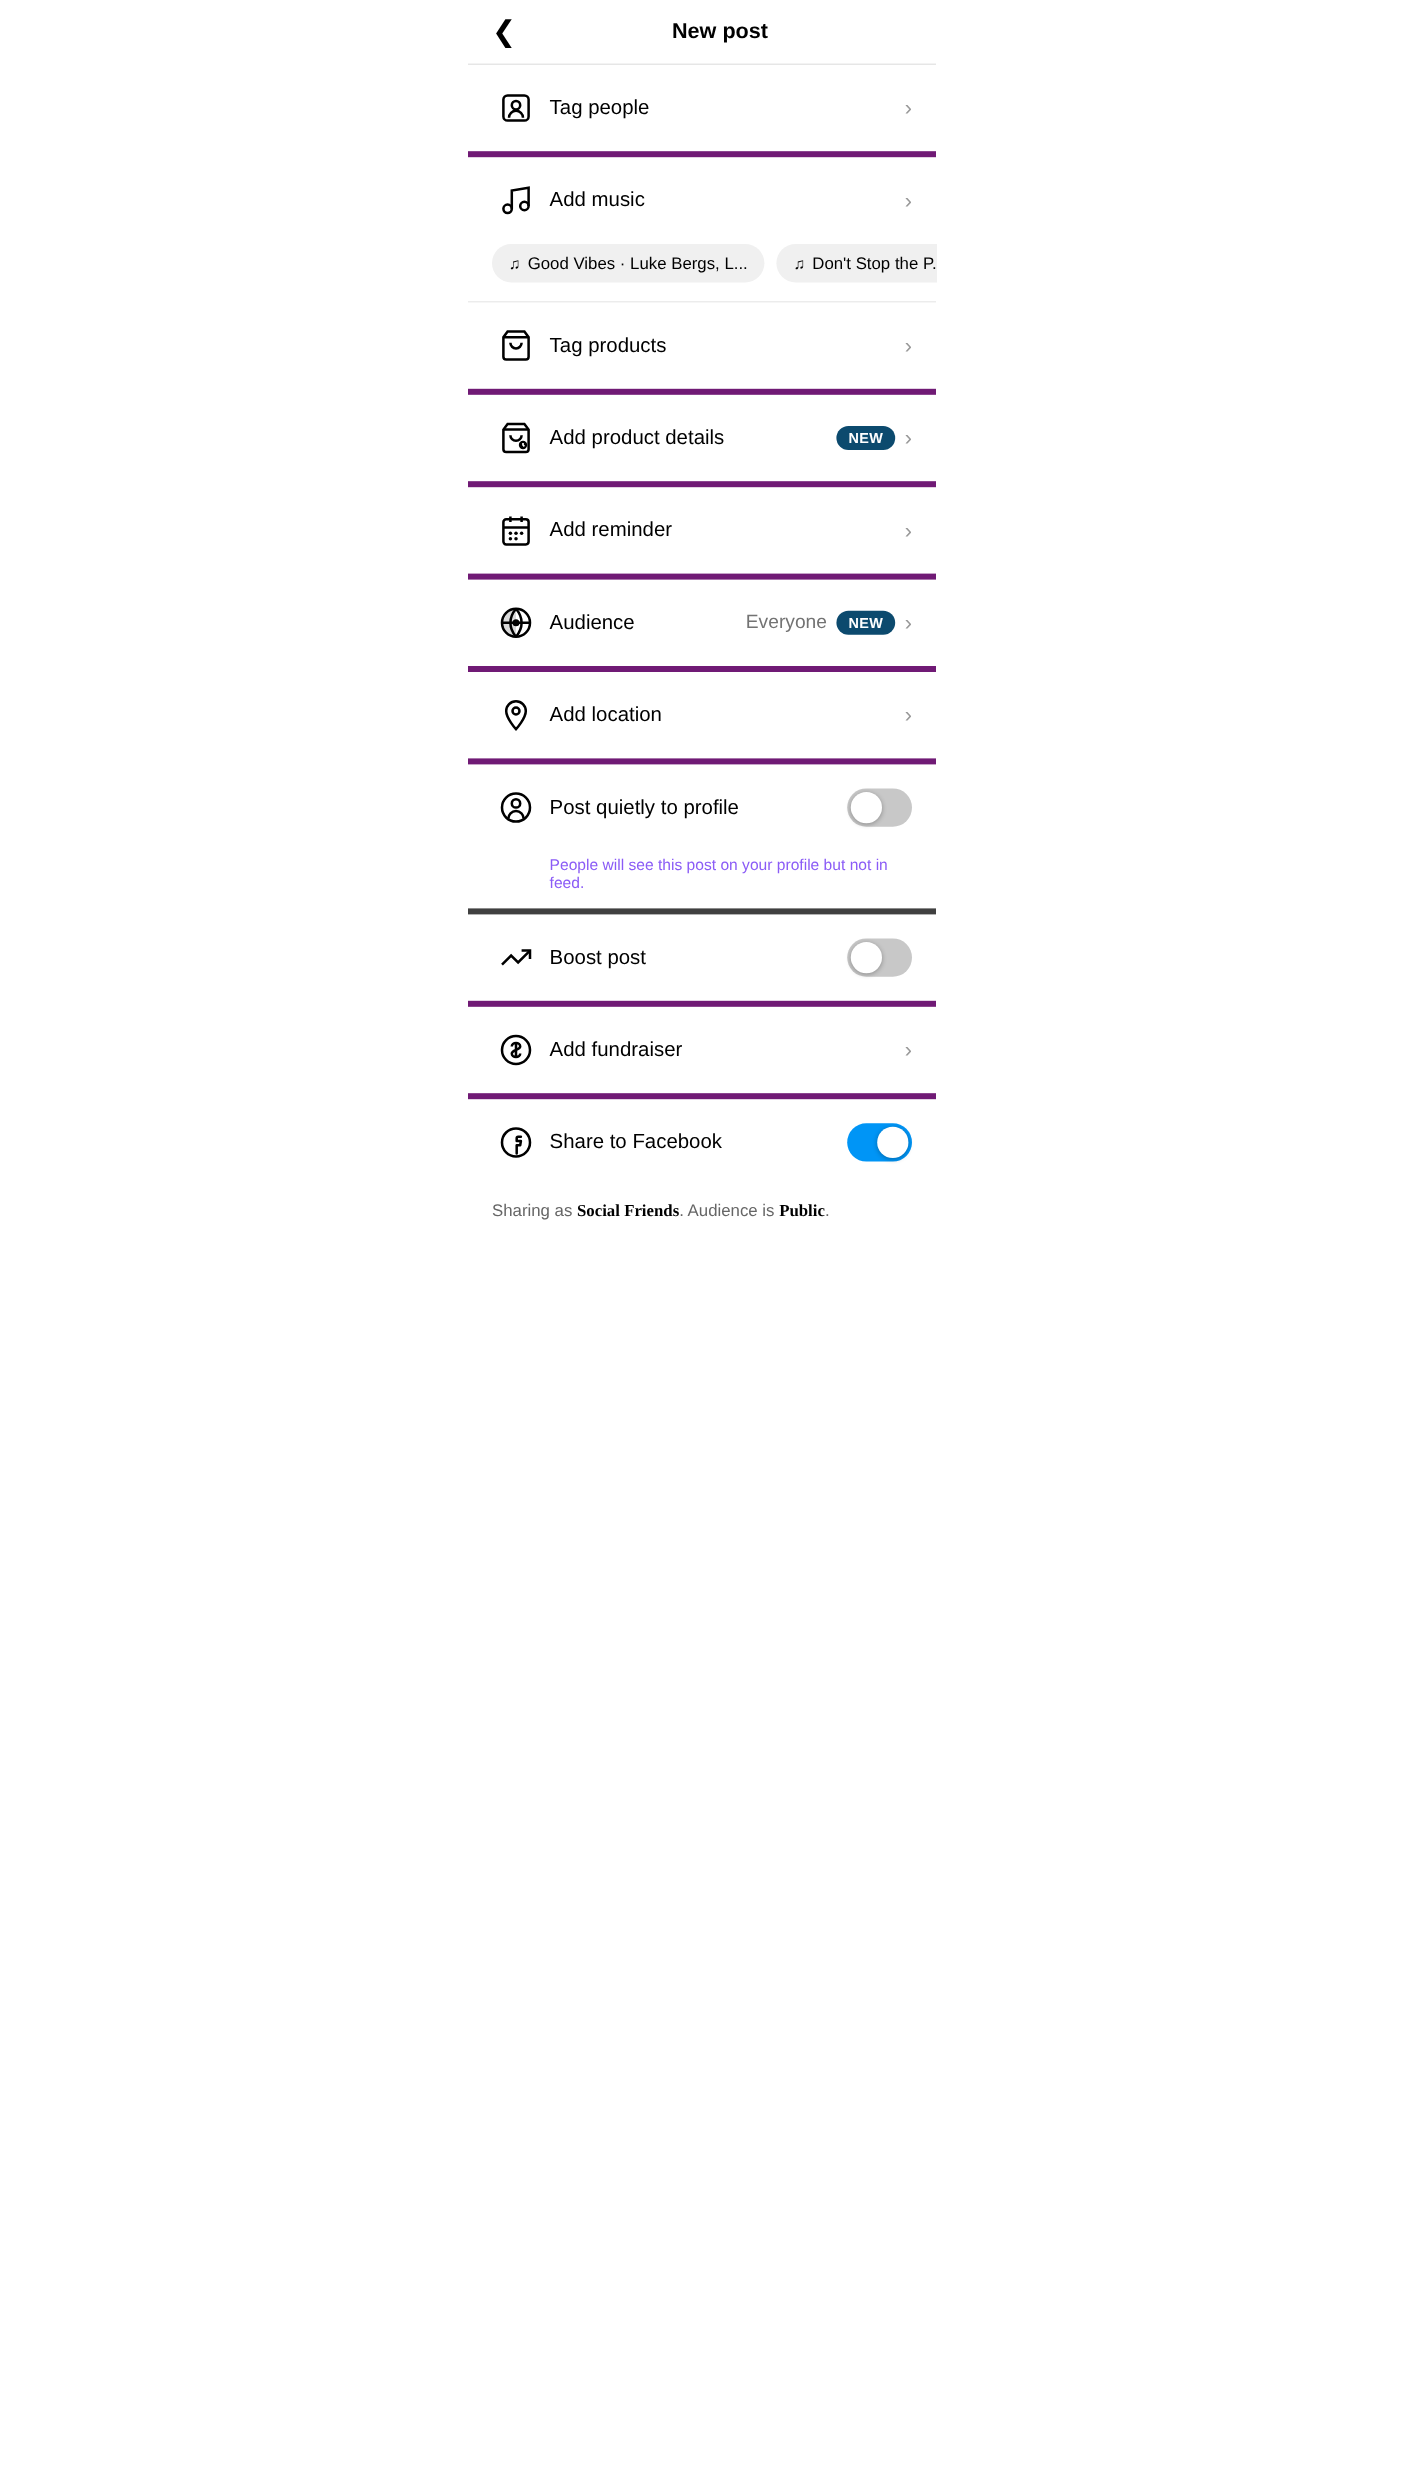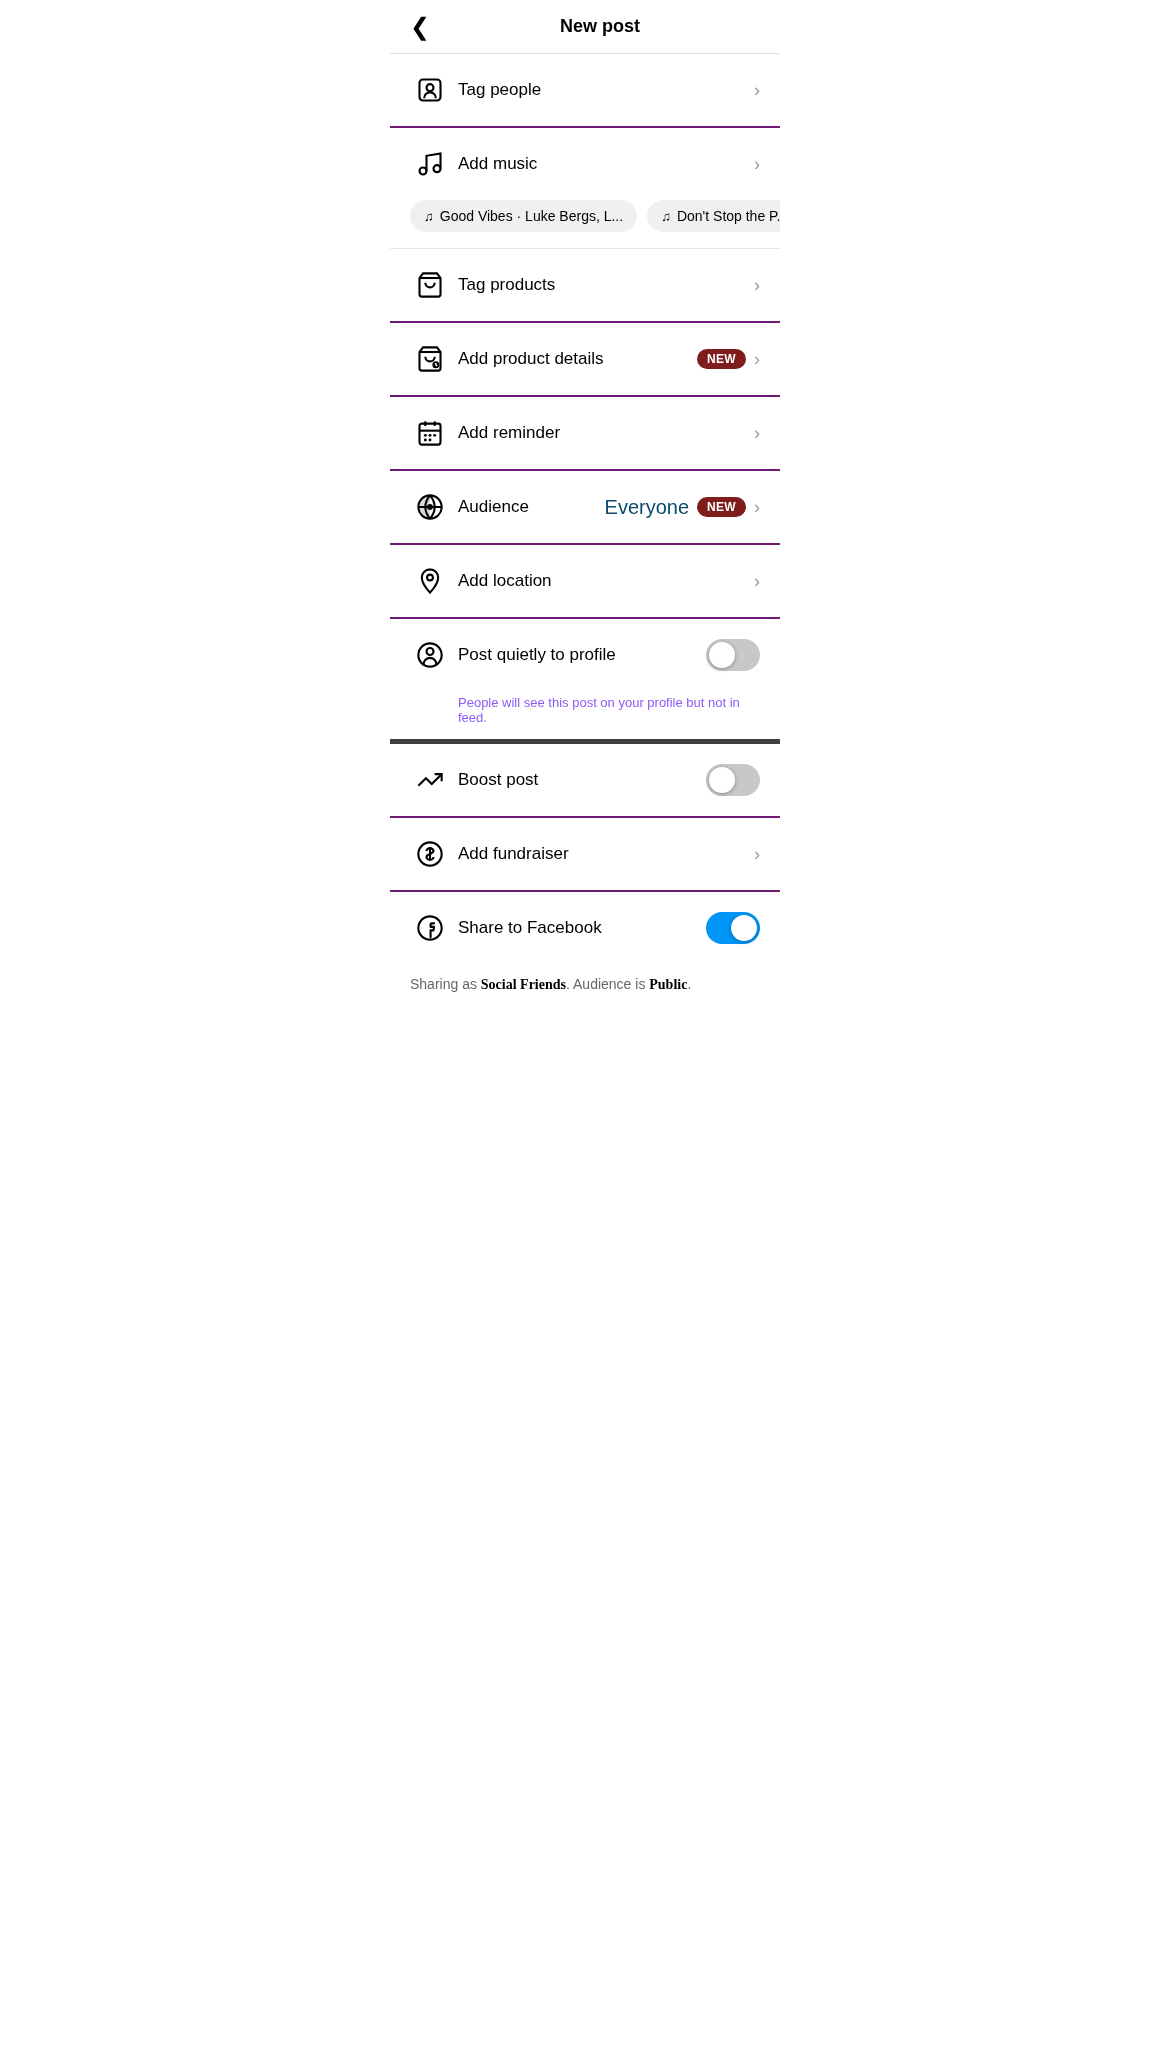--- a/index.html
+++ b/index.html
@@ -39,21 +39,21 @@
       font-size: 18px;
       font-weight: 700;
       color: #000;
       margin-left: 30px;
     }
 
     .list-item {
       display: flex;
       align-items: center;
       padding: 16px 20px;
-      border-bottom: 2px solid #701a75;
+      border-bottom: 5px solid #701a75;
       cursor: pointer;
       min-height: 62px;
     }
 
     .list-item-icon {
       width: 40px;
       height: 40px;
       display: flex;
       align-items: center;
       justify-content: center;
@@ -77,32 +77,32 @@
       align-items: center;
       gap: 8px;
     }
 
     .chevron {
       color: #999;
       font-size: 18px;
     }
 
     .badge-new {
-      background: #7f1d1d;
+      background: #0c4a6e;
       color: #fff;
       font-size: 12px;
       font-weight: 700;
       padding: 3px 10px;
       border-radius: 20px;
       letter-spacing: 0.3px;
     }
 
     .audience-value {
-      font-size: 20px;
-      color: #0c4a6e;
+      font-size: 16px;
+      color: #737373;
     }
 
     
     .music-chips {
       padding: 0 20px 12px 20px;
       display: flex;
       gap: 10px;
       overflow-x: auto;
       scrollbar-width: none;
     }

